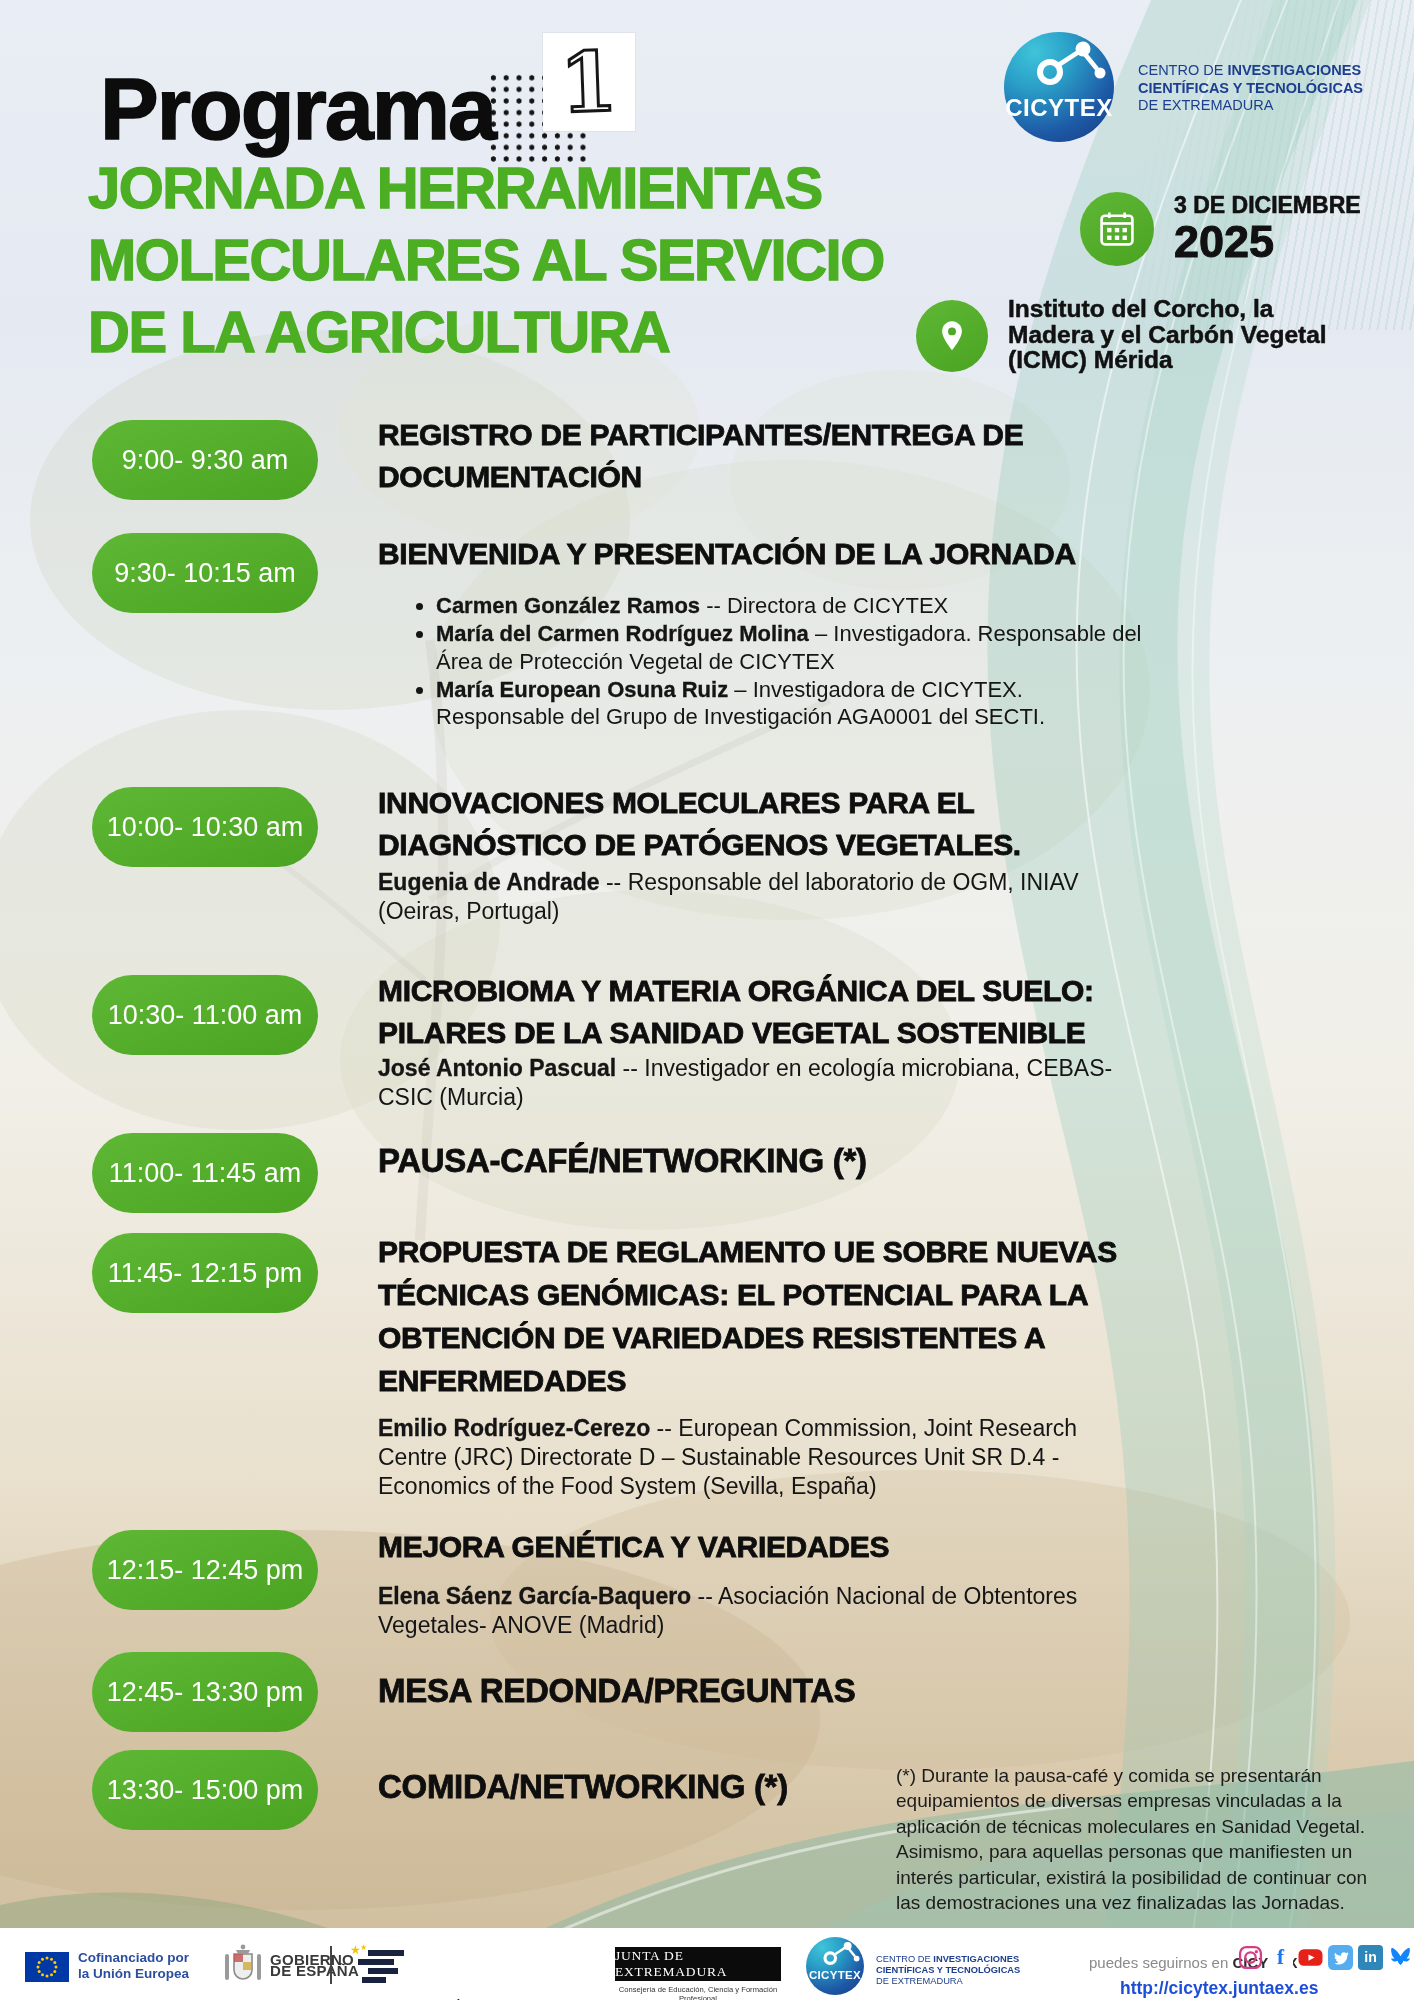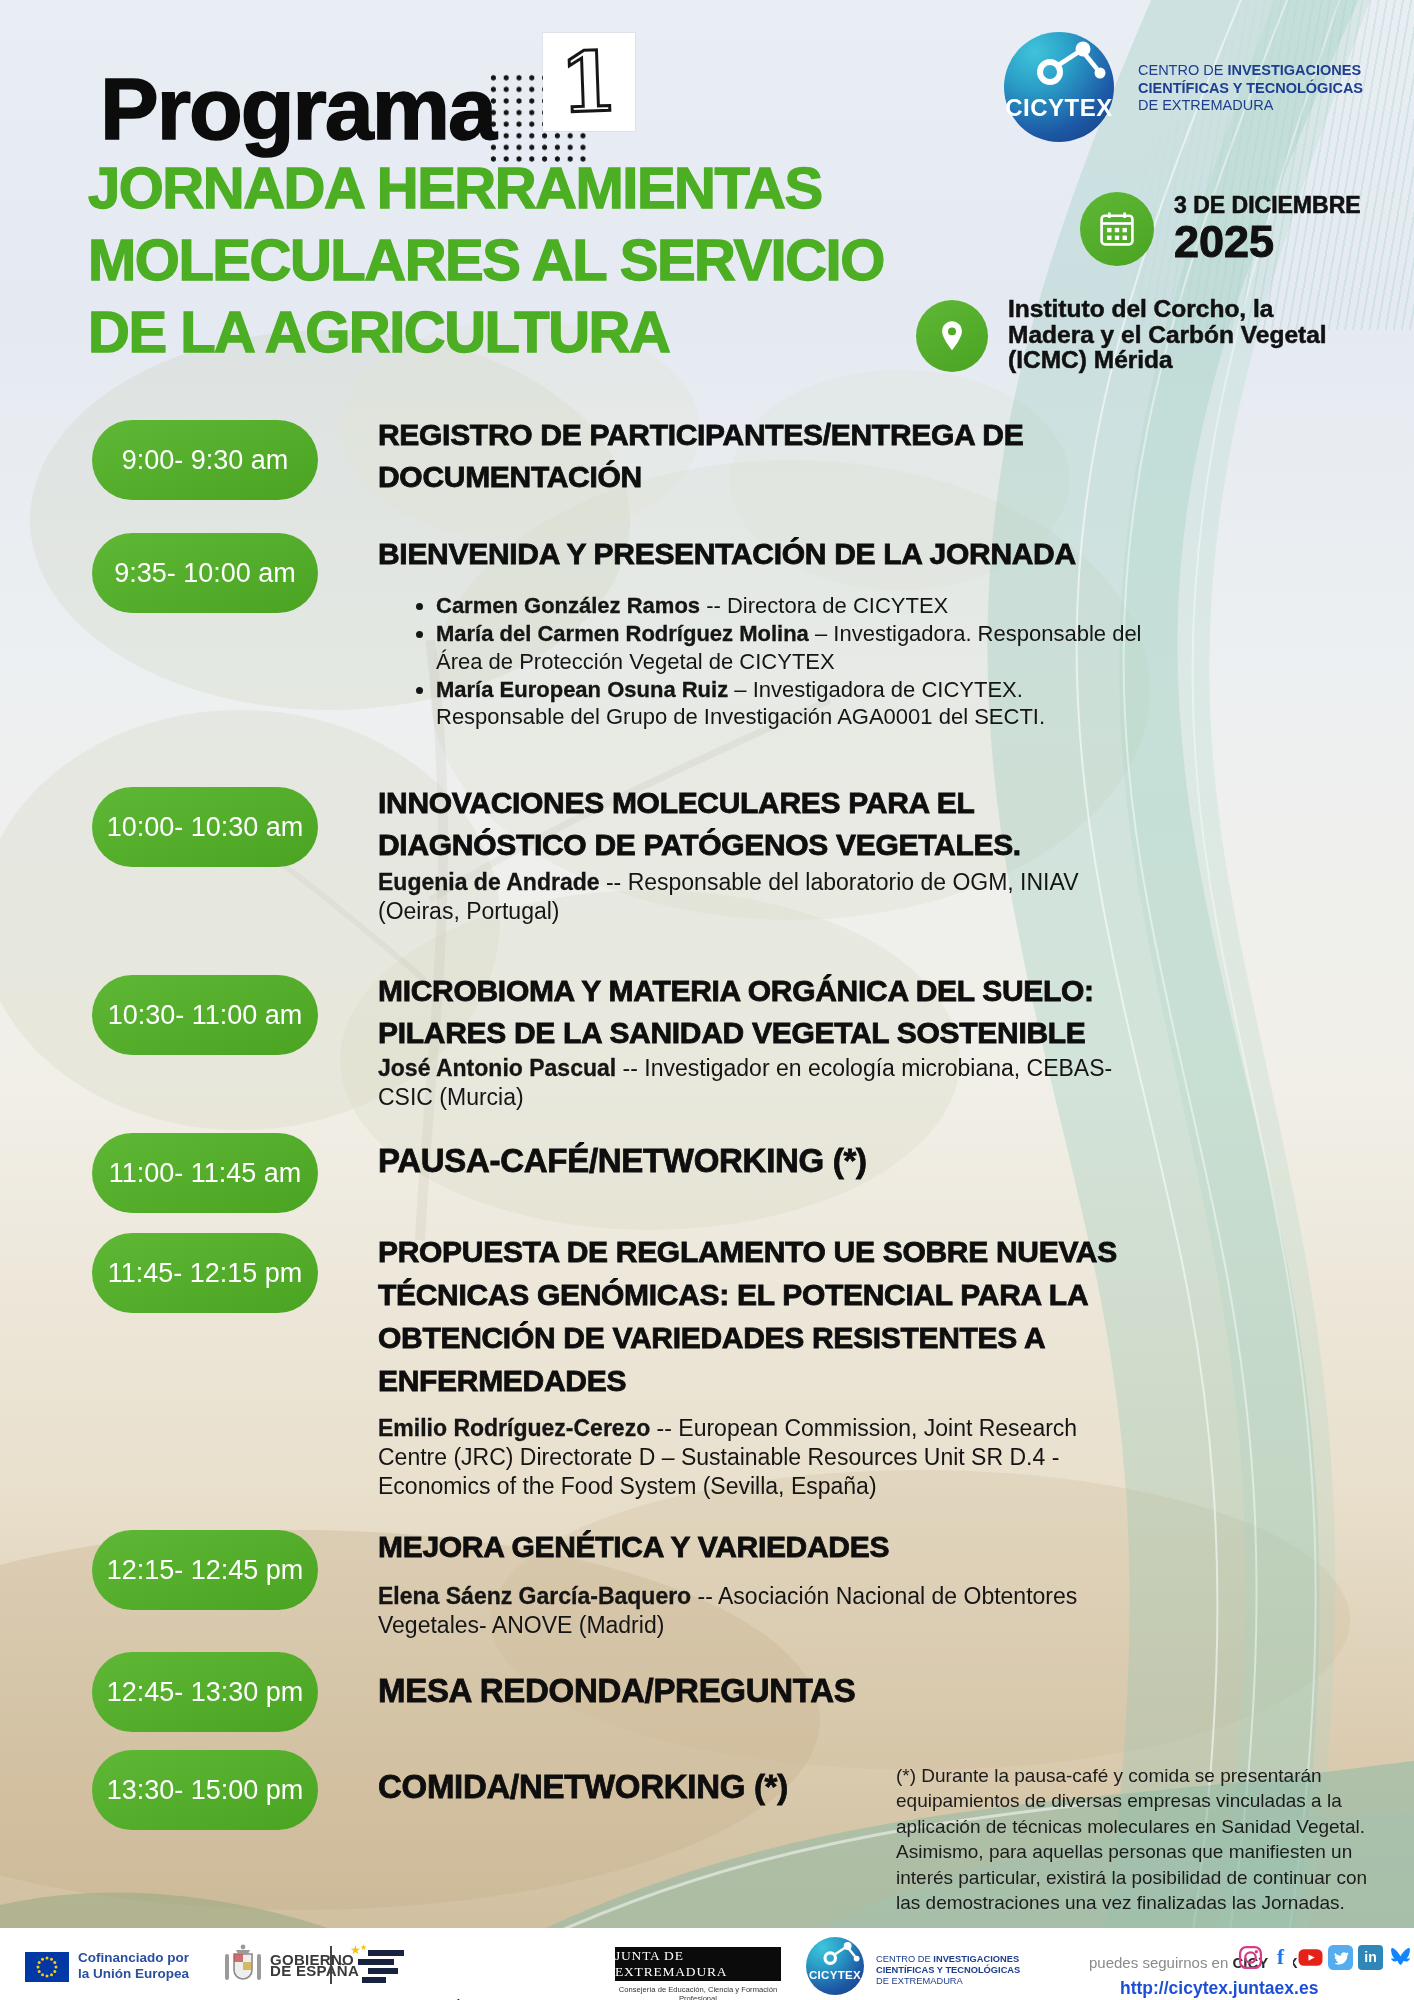--- a/index.html
+++ b/index.html
@@ -172,21 +172,21 @@
     </svg>
   </div>
   <div class="abs" id="loc-block">Instituto del Corcho, la Madera y el Carbón Vegetal (ICMC) Mérida</div>
 
   <div class="row" style="top:420px">
     <div class="pill">9:00- 9:30 am</div>
     <div class="stitle" style="top:-6px">REGISTRO DE PARTICIPANTES/ENTREGA DE DOCUMENTACIÓN</div>
   </div>
 
   <div class="row" style="top:533px">
-    <div class="pill">9:35- 10:00 am</div>
+    <div class="pill">9:30- 10:15 am</div>
     <div class="stitle" style="top:0">BIENVENIDA Y PRESENTACIÓN DE LA JORNADA</div>
     <ul class="bullets" style="top:59px">
       <li><b>Carmen González Ramos</b><span> -- Directora de CICYTEX</span></li>
       <li><b>María del Carmen Rodríguez Molina</b><span> – Investigadora. Responsable del Área de Protección Vegetal de CICYTEX</span></li>
       <li><b>María European Osuna Ruiz</b><span> – Investigadora de CICYTEX. Responsable del Grupo de Investigación AGA0001 del SECTI.</span></li>
     </ul>
   </div>
 
   <div class="row" style="top:787px">
     <div class="pill">10:00- 10:30 am</div>

